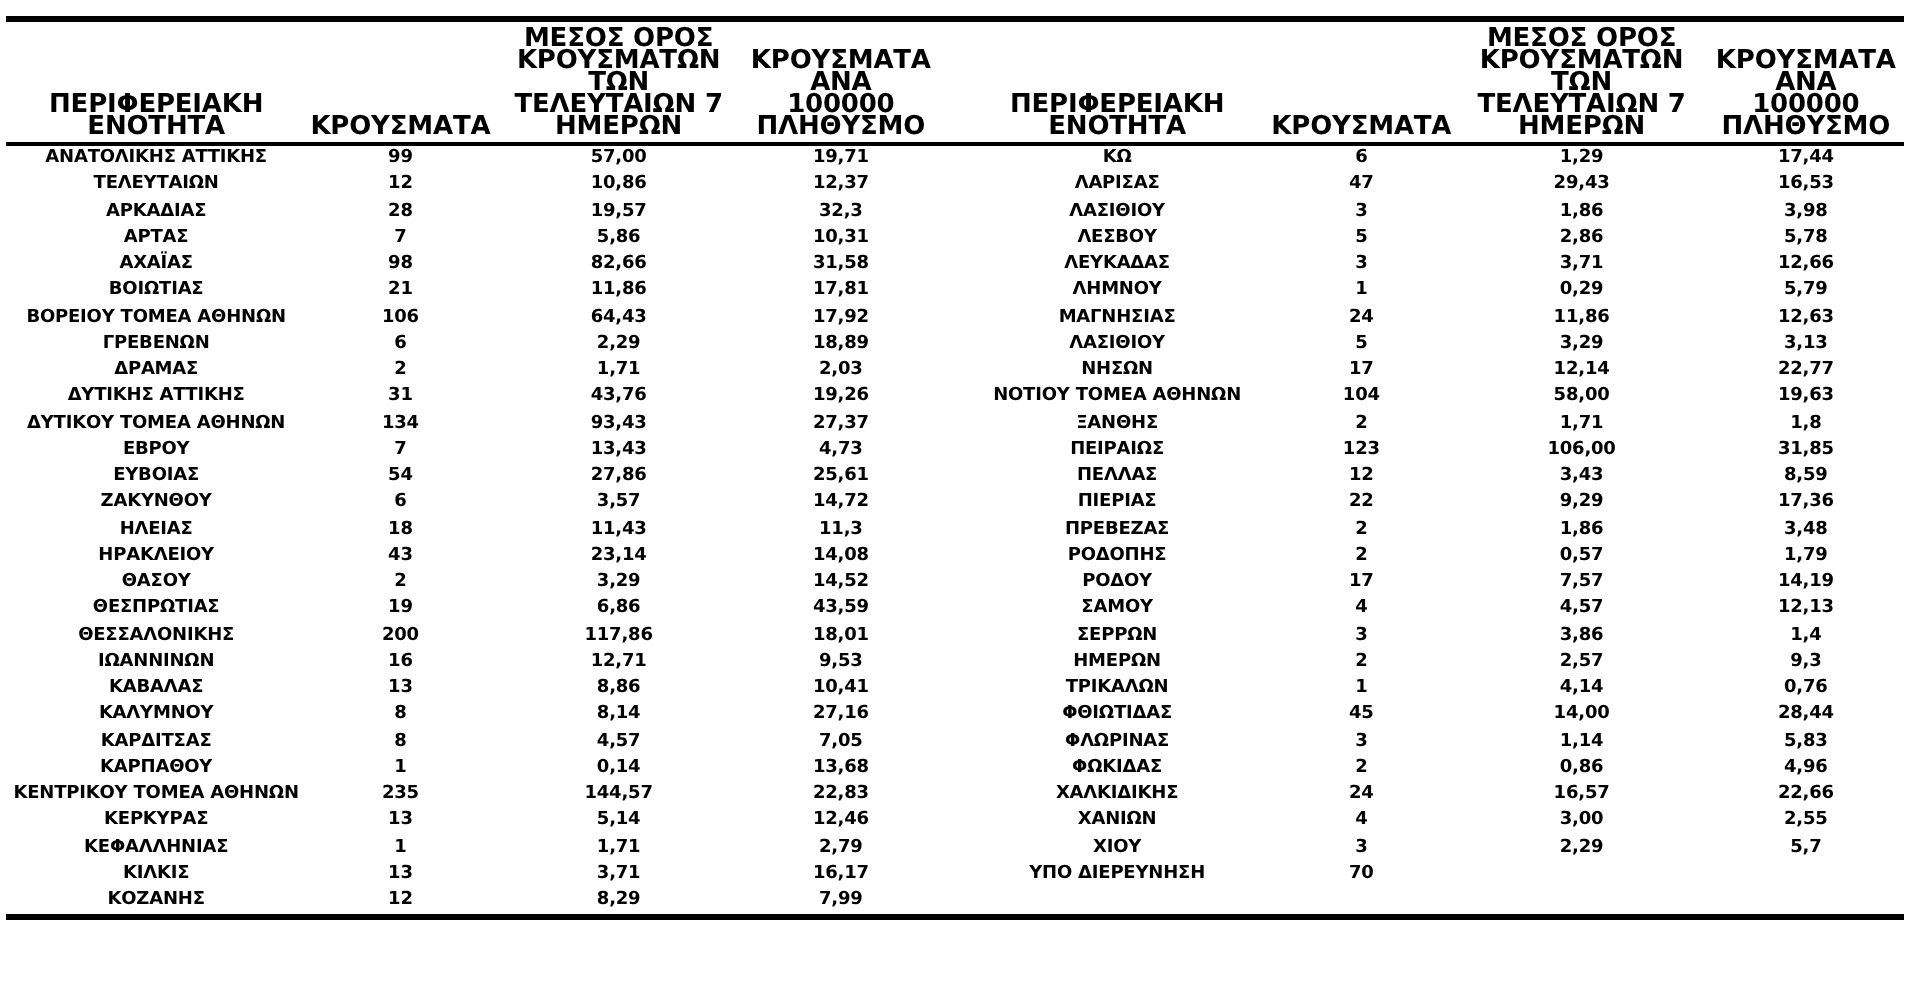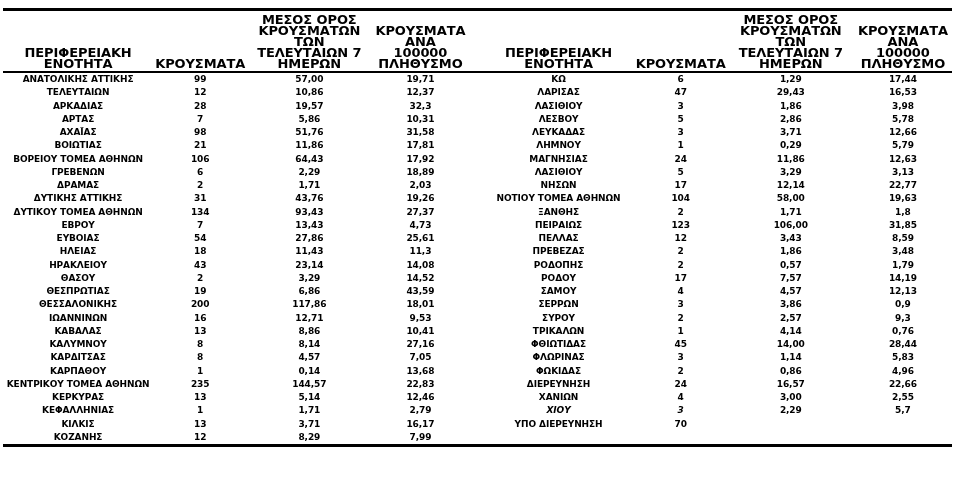--- a/index.html
+++ b/index.html
@@ -37,21 +37,21 @@
     font-size: 9px;
     font-weight: bold;
     text-align: center;
     vertical-align: middle;
     height: 13.25px;
     line-height: 13.25px;
     padding: 0;
     white-space: nowrap;
     letter-spacing: -0.1px;
   }
-  td.italic { font-style: italic; }
+  td.italic { }
 </style>
 </head>
 <body>
 
 <div class="table-wrap">
   <table>
     <colgroup>
       <col style="width:150px">
         <col style="width:94px">
         <col style="width:124px">
@@ -122,21 +122,21 @@
           <td>10,31</td>
           <td></td>
           <td>ΛΕΣΒΟΥ</td>
           <td>5</td>
           <td>2,86</td>
           <td>5,78</td>
         </tr>
         <tr>
           <td>ΑΧΑΪΑΣ</td>
           <td>98</td>
-          <td>51,76</td>
+          <td>82,66</td>
           <td>31,58</td>
           <td></td>
           <td>ΛΕΥΚΑΔΑΣ</td>
           <td>3</td>
           <td>3,71</td>
           <td>12,66</td>
         </tr>
         <tr>
           <td>ΒΟΙΩΤΙΑΣ</td>
           <td>21</td>
@@ -219,20 +219,31 @@
           <td>54</td>
           <td>27,86</td>
           <td>25,61</td>
           <td></td>
           <td>ΠΕΛΛΑΣ</td>
           <td>12</td>
           <td>3,43</td>
           <td>8,59</td>
         </tr>
         <tr>
+          <td>ΖΑΚΥΝΘΟΥ</td>
+          <td>6</td>
+          <td>3,57</td>
+          <td>14,72</td>
+          <td></td>
+          <td>ΠΙΕΡΙΑΣ</td>
+          <td>22</td>
+          <td>9,29</td>
+          <td>17,36</td>
+        </tr>
+        <tr>
           <td>ΗΛΕΙΑΣ</td>
           <td>18</td>
           <td>11,43</td>
           <td>11,3</td>
           <td></td>
           <td>ΠΡΕΒΕΖΑΣ</td>
           <td>2</td>
           <td>1,86</td>
           <td>3,48</td>
         </tr>
@@ -271,29 +282,29 @@
         </tr>
         <tr>
           <td>ΘΕΣΣΑΛΟΝΙΚΗΣ</td>
           <td>200</td>
           <td>117,86</td>
           <td>18,01</td>
           <td></td>
           <td>ΣΕΡΡΩΝ</td>
           <td>3</td>
           <td>3,86</td>
-          <td>0,9</td>
+          <td>1,4</td>
         </tr>
         <tr>
           <td>ΙΩΑΝΝΙΝΩΝ</td>
           <td>16</td>
           <td>12,71</td>
           <td>9,53</td>
           <td></td>
-          <td>ΣΥΡΟΥ</td>
+          <td>ΗΜΕΡΩΝ</td>
           <td>2</td>
           <td>2,57</td>
           <td>9,3</td>
         </tr>
         <tr>
           <td>ΚΑΒΑΛΑΣ</td>
           <td>13</td>
           <td>8,86</td>
           <td>10,41</td>
           <td></td>
@@ -334,21 +345,21 @@
           <td>2</td>
           <td>0,86</td>
           <td>4,96</td>
         </tr>
         <tr>
           <td>ΚΕΝΤΡΙΚΟΥ ΤΟΜΕΑ ΑΘΗΝΩΝ</td>
           <td>235</td>
           <td>144,57</td>
           <td>22,83</td>
           <td></td>
-          <td>ΔΙΕΡΕΥΝΗΣΗ</td>
+          <td>ΧΑΛΚΙΔΙΚΗΣ</td>
           <td>24</td>
           <td>16,57</td>
           <td>22,66</td>
         </tr>
         <tr>
           <td>ΚΕΡΚΥΡΑΣ</td>
           <td>13</td>
           <td>5,14</td>
           <td>12,46</td>
           <td></td>

